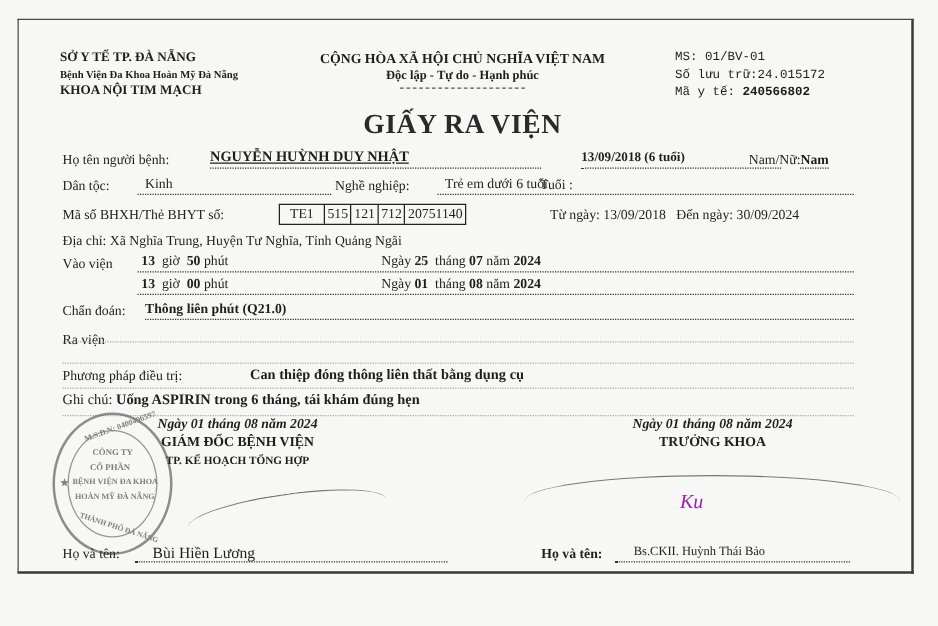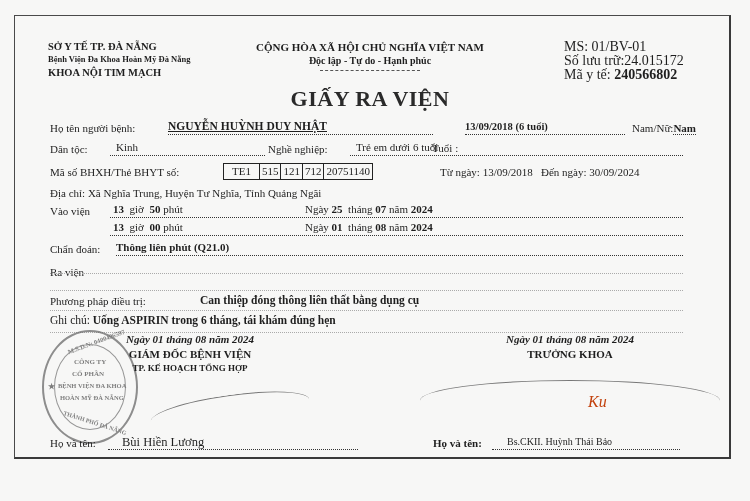--- a/index.html
+++ b/index.html
@@ -30,21 +30,21 @@
   .hdr-left { left:48px; top:40px; font-size:10px; line-height:13px; }
   .hdr-left .l1 { font-weight:bold; font-size:10.5px; }
   .hdr-left .l2 { font-weight:bold; font-size:8.5px; }
   .hdr-left .l3 { font-weight:bold; font-size:10.5px; }
 
   .hdr-center { left:225px; top:40px; width:290px; text-align:center; font-size:10.5px; line-height:14px; }
   .hdr-center .c1 { font-weight:bold; font-size:11px; }
   .hdr-center .c2 { font-weight:bold; font-size:10px; }
   .hdr-center .sep { width:100px; margin:2px auto 0; border-bottom:1px dashed #555; }
 
-  .hdr-right { left:564px; top:40px; font-size:14px; line-height:14px; }
+  .hdr-right { left:540px; top:40px; font-size:10px; line-height:14px;font-family:Liberation Mono, monospace; }
 
   .title { left:225px; top:86px; width:290px; text-align:center; font-size:22px; font-weight:bold; letter-spacing:0.5px; color:#2a2a2a; }
 
   .row { font-size:11px; }
   .val-b { font-weight:bold; }
 
   .bhyt-box { display:inline-flex; border:1.2px solid #222; vertical-align:middle; height:15px; }
   .bhyt-box span { border-left:1.2px solid #222; padding:0 2px; line-height:15px; font-size:11px; }
   .bhyt-box span:first-child { border-left:none; padding:0 8px; }
 
@@ -88,21 +88,21 @@
   <div class="abs title">GIẤY RA VIỆN</div>
 
   <div class="abs row" style="left:50px; top:122px;">Họ tên người bệnh:</div>
   <div class="abs row dots" style="left:168px; top:120px; width:265px; height:14px;">
     <span class="val-b" style="font-size:11.5px; text-decoration:underline;">NGUYỄN HUỲNH DUY NHẬT</span>
   </div>
   <div class="abs row" style="left:432px; top:122px;margin-top:20px;">Tuổi :</div>
   <div class="abs row dots" style="left:465px; top:120px; width:160px; height:14px;">
     <span class="val-b" style="font-size:10.5px;">13/09/2018 (6 tuổi)</span>
   </div>
-  <div class="abs row" style="left:632px; top:122px;">
+  <div class="abs row" style="left:599px; top:122px;">
     <span>Nam/Nữ:</span><span class="val-b dots">Nam</span>
   </div>
 
   <div class="abs row" style="left:50px; top:143px;">Dân tộc:</div>
   <div class="abs row dots" style="left:110px; top:141px; width:155px; height:14px;">
     <span style="padding-left:6px;">Kinh</span>
   </div>
   <div class="abs row" style="left:268px; top:143px;">Nghề nghiệp:</div>
   <div class="abs row dots" style="left:350px; top:141px; width:333px; height:14px;">
     <span style="padding-left:6px;">Trẻ em dưới 6 tuổi</span>
@@ -172,18 +172,18 @@
   <div class="abs b" style="left:110px; top:363px; width:160px; text-align:center; font-size:9px;">TP. KẾ HOẠCH TỔNG HỢP</div>
   <div class="sig-line" style="left:150px; top:395px; width:160px; height:30px; transform:rotate(-8deg);"></div>
   <div class="abs row" style="left:50px; top:437px;">Họ và tên:</div>
   <div class="abs row dots" style="left:108px; top:435px; width:250px; height:14px;">
     <span style="font-size:12.5px; padding-left:14px;">Bùi Hiền Lương</span>
   </div>
 
   <div class="abs i b" style="left:475px; top:333px; width:190px; text-align:center; font-size:11px;">Ngày 01 tháng 08 năm 2024</div>
   <div class="abs b" style="left:475px; top:348px; width:190px; text-align:center; font-size:11px;">TRƯỞNG KHOA</div>
   <div class="sig-line" style="left:420px; top:380px; width:300px; height:40px;"></div>
-  <div class="abs" style="left:588px; top:393px; font-size:16px; font-style:italic; color:#c2410c;text-align:right;">Ku</div>
+  <div class="abs" style="left:544px; top:393px; font-size:16px; font-style:italic; color:#a21caf;text-align:right;">Ku</div>
   <div class="abs row b" style="left:433px; top:437px;">Họ và tên:</div>
   <div class="abs row dots" style="left:492px; top:435px; width:188px; height:14px;">
     <span style="font-size:10px; padding-left:15px;"><span>Bs.CKII. Huỳnh Thái Bảo</span></span>
   </div>
 </div>
 
 </body></html>

